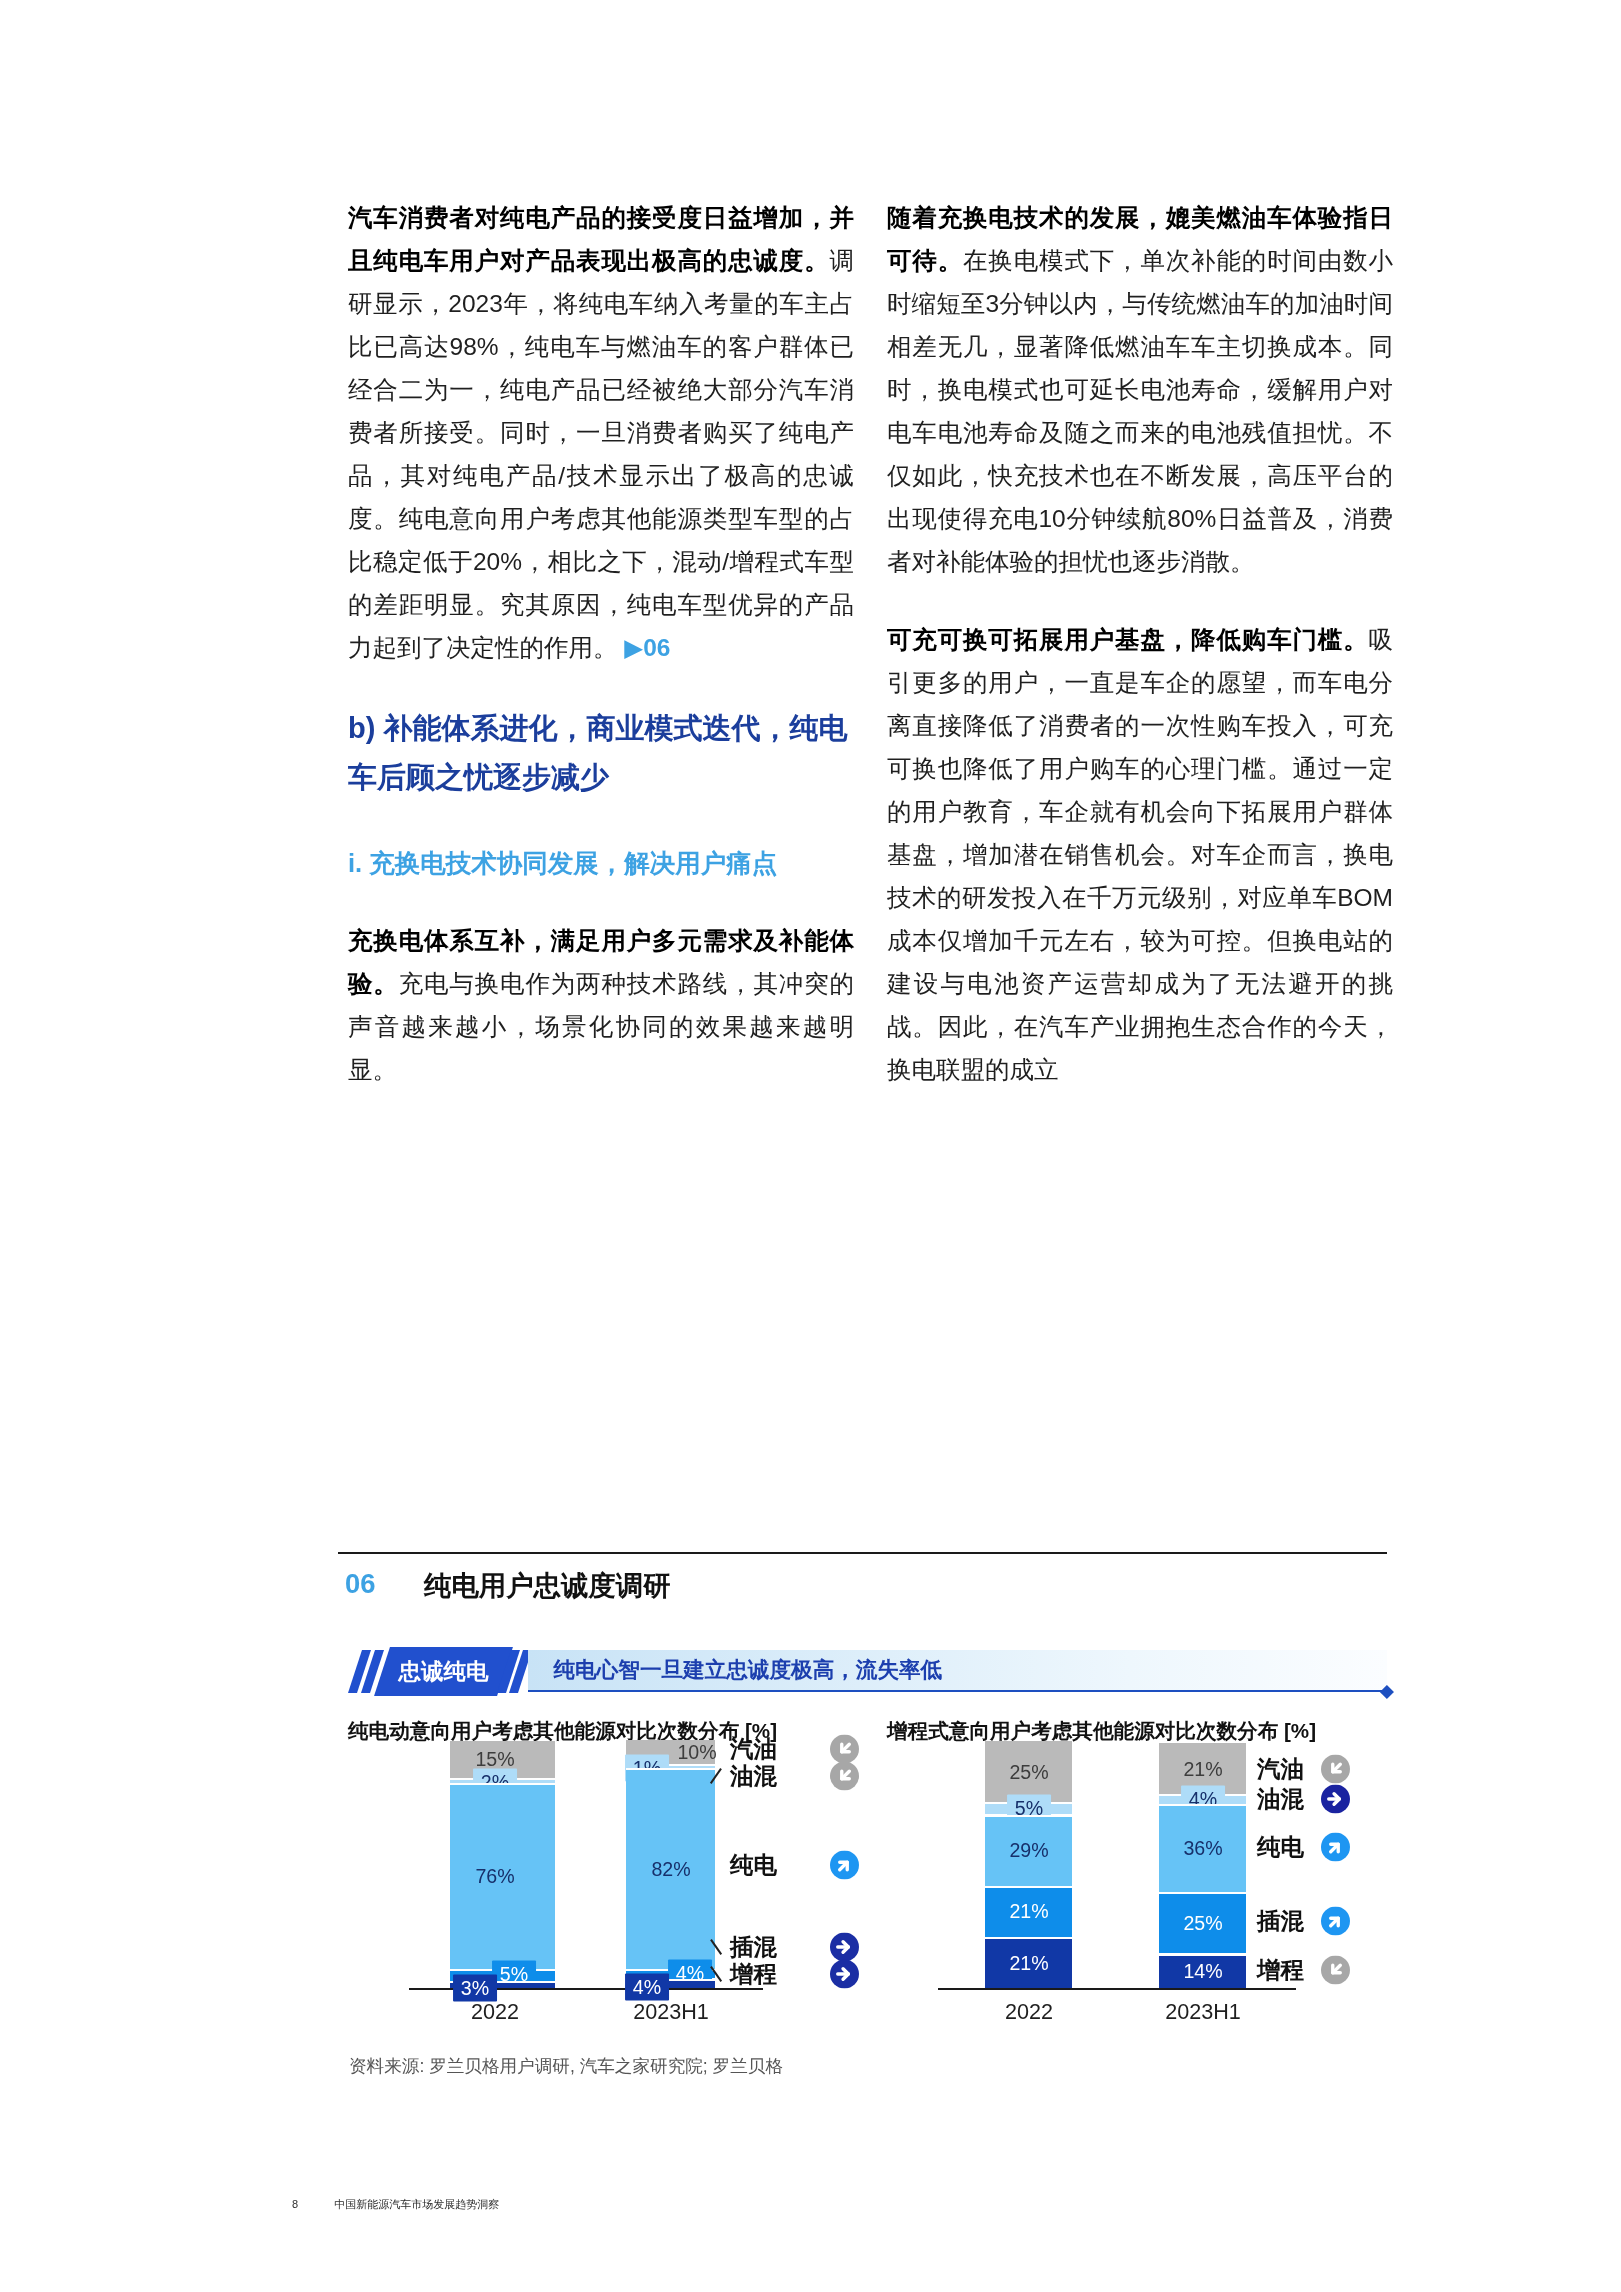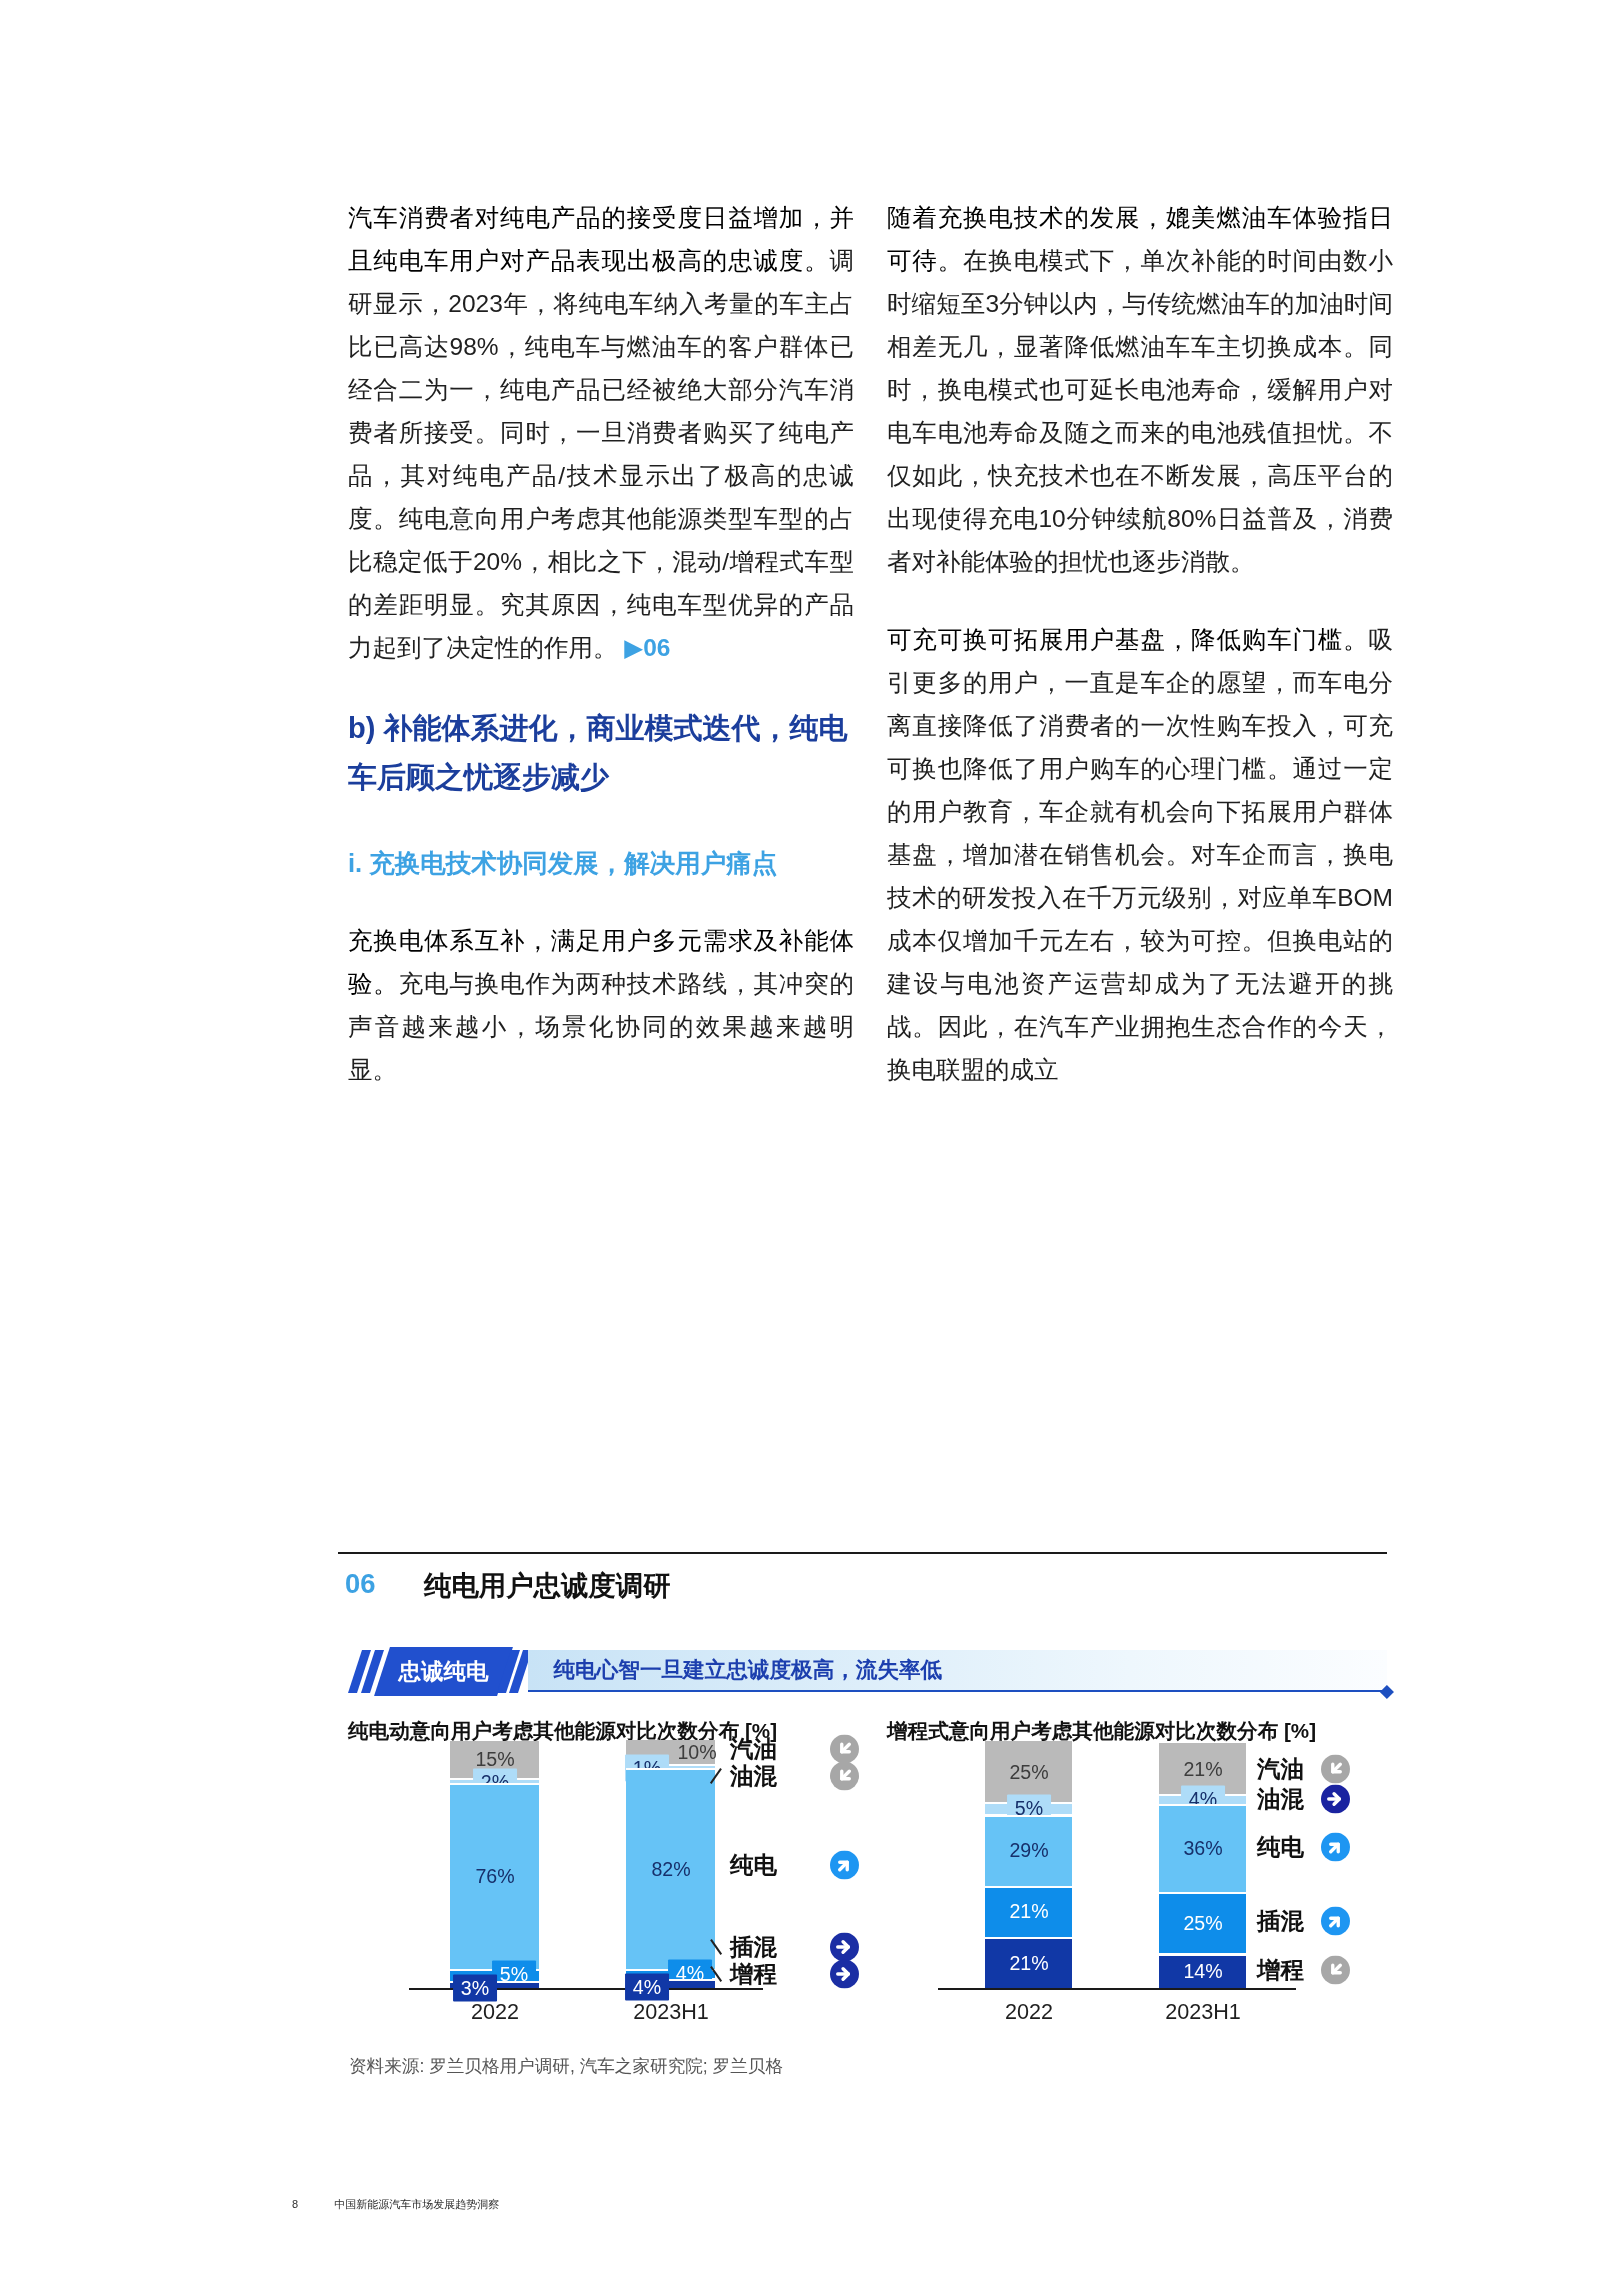--- a/index.html
+++ b/index.html
@@ -2,21 +2,21 @@
 <html><head>
 <meta charset="utf-8">
 <style>
   html,body{margin:0;padding:0;background:#ffffff;}
   .page{position:relative;width:1621px;height:2293px;background:#fff;overflow:hidden;
         font-family:"Liberation Sans","DejaVu Sans",sans-serif;color:#1f1f1f;}
   .col{position:absolute;width:506px;}
   .col-left{left:348px;top:196px;}
   .col-right{left:887px;top:196px;}
   .body-p{font-size:24.5px;line-height:43px;text-align:justify;margin:0 0 35px 0;color:#1f1f1f;}
-  .body-p strong{color:#000;font-weight:400;}
+  .body-p strong{color:#000;font-weight:700;}
   .h-light{color:#3da2e3;font-weight:700;font-size:25.5px;line-height:45px;margin:0 0 19.6px 0;}
   .hang{padding-left:53px;text-indent:-53px;}
   .h-navy{color:#1b3e9c;font-weight:700;font-size:29px;line-height:49px;margin:19.6px 0 39px 0;}
   .h-mid{margin:39px 0 33px 0;}
   .ref{color:#3da2e3;font-weight:700;white-space:nowrap;}
   
   .figure-rule{position:absolute;left:338px;top:1552px;width:1049px;height:2px;background:#1a1a1a;}
   .fig-num{position:absolute;left:345px;top:1568px;font-size:27.4px;font-weight:700;color:#3da2e3;}
   .fig-title{position:absolute;left:424px;top:1568px;font-size:27.4px;font-weight:700;color:#111;}
   .banner{position:absolute;left:355px;top:1647px;height:49px;}
@@ -76,21 +76,21 @@
     <div class="strip">
       <span class="strip-text">纯电心智一旦建立忠诚度极高，流失率低</span>
       <span class="strip-diamond"></span>
     </div>
   </div>
 
   <div id="charts">
       <div class="chart-panel" style="left: 348px; top: 1713px;">
         <div class="chart-title">纯电动意向用户考虑其他能源对比次数分布 [%]</div>
         <div class="axis" style="left: 61px; width: 354px; top: 275px;"></div>
-        <div class="bar" style="left: 102px; width: 89px; top: 28px; height: 247px;">
+        <div class="bar" style="left: 102px; width: 105px; top: 28px; height: 247px;">
           <div class="seg" style="top: 0px; height: 37px; background: rgb(186, 186, 186);"></div>
           <div class="blabel" style="top: 18.4px; left: 45px; color: rgb(61, 61, 61);">15%</div>
           <div class="seg" style="top: 37px; height: 4.9px; background: rgb(174, 220, 248); border-top: 2px solid rgb(255, 255, 255);"></div>
           <div class="blabel chip" style="top: 41px; left: 45px; color: rgb(23, 48, 107); background: rgb(174, 220, 248);">2%</div>
           <div class="seg" style="top: 42px; height: 186px; background: rgb(102, 195, 246); border-top: 2px solid rgb(255, 255, 255);"></div>
           <div class="blabel" style="top: 135px; left: 45px; color: rgb(23, 48, 107);">76%</div>
           <div class="seg" style="top: 228px; height: 12.3px; background: rgb(14, 141, 234); border-top: 2px solid rgb(255, 255, 255);"></div>
           <div class="blabel chip" style="top: 233px; left: 64px; color: rgb(255, 255, 255); background: rgb(14, 141, 234);">5%</div>
           <div class="seg" style="top: 240px; height: 7.4px; background: rgb(17, 56, 166); border-top: 2px solid rgb(255, 255, 255);"></div>
           <div class="blabel chip" style="top: 247px; left: 25px; color: rgb(255, 255, 255); background: rgb(17, 56, 166);">3%</div>

